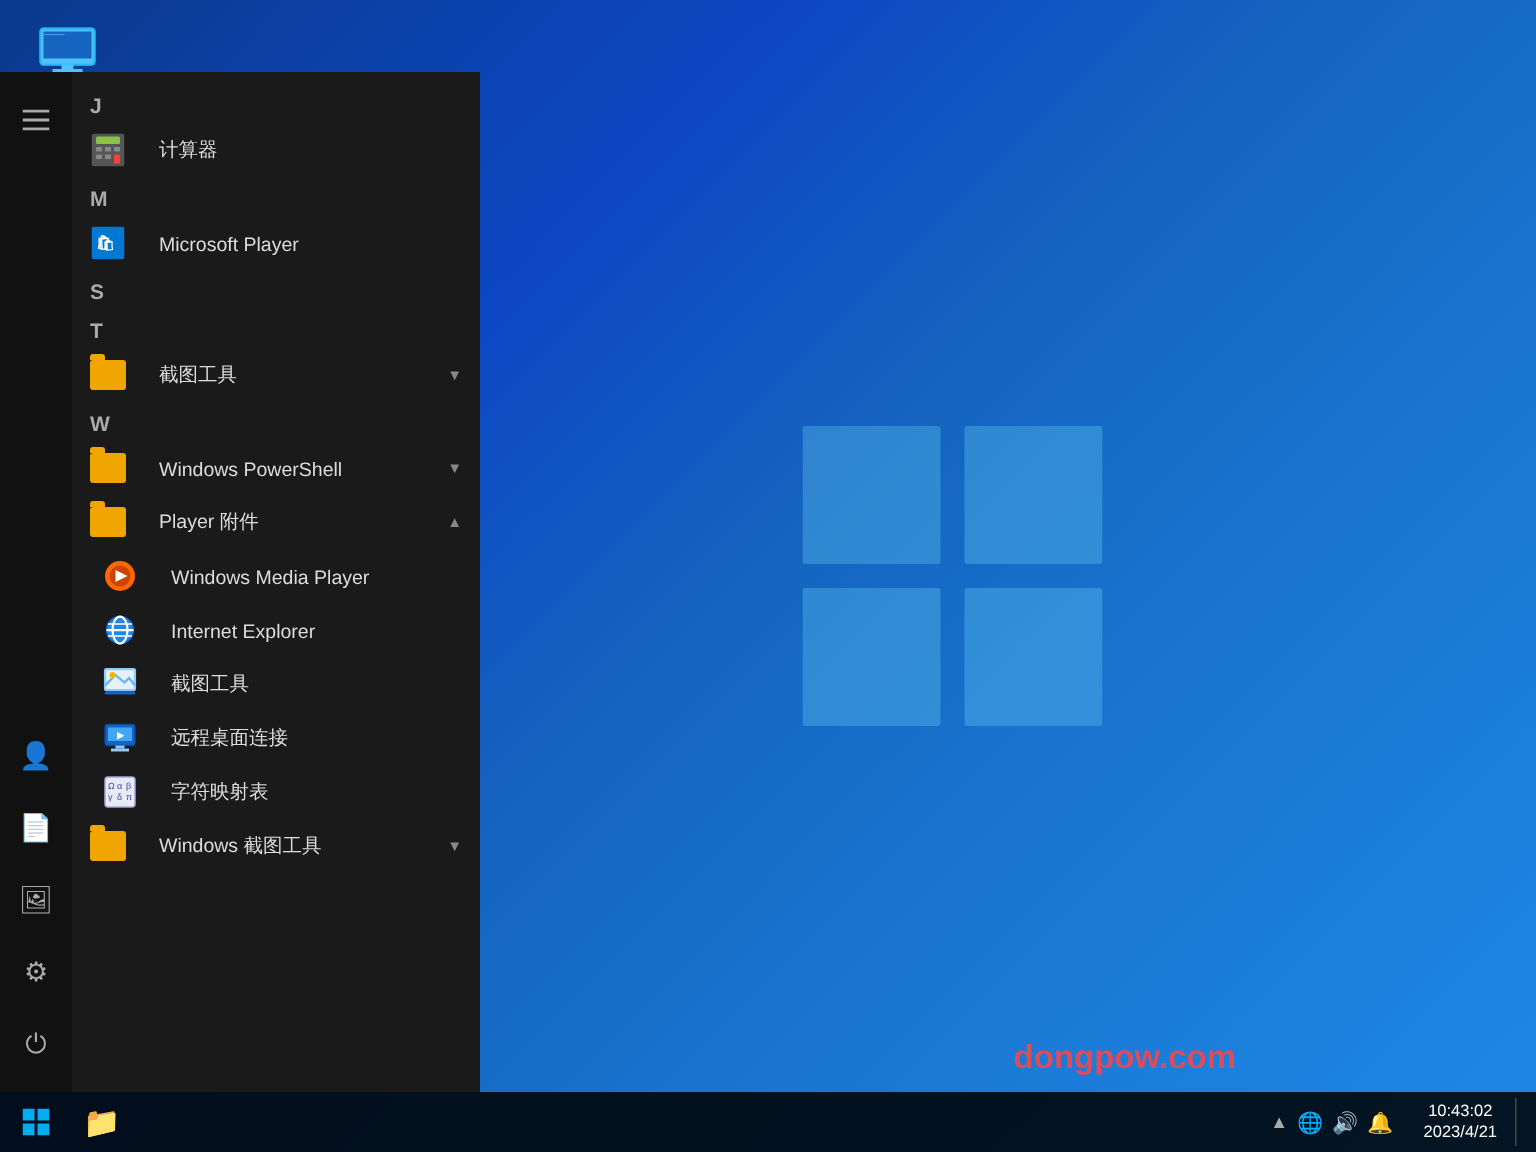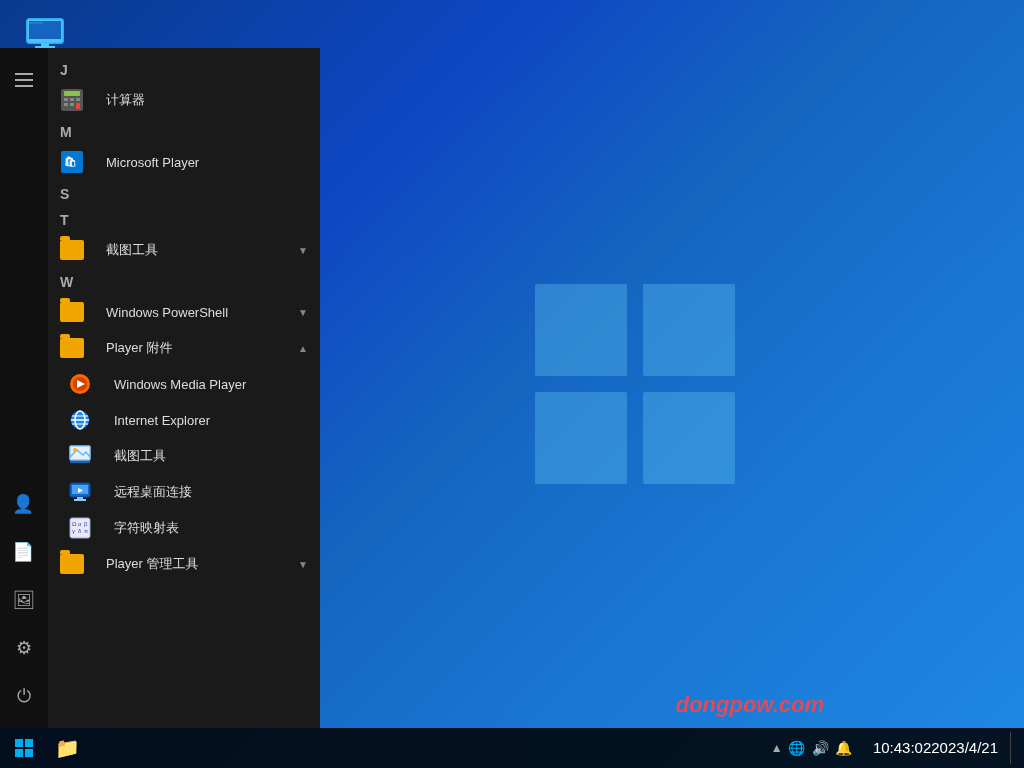--- a/index.html
+++ b/index.html
@@ -97,37 +97,36 @@
 
     #tray-icons {
       display: flex;
       align-items: center;
       gap: 6px;
       padding: 0 8px;
     }
 
     #clock {
       display: flex;
-      flex-direction: row;
+      flex-direction: column;
       align-items: center;
       color: white;
-      font-size: 15px;
+      font-size: 11px;
       padding: 0 8px;
       cursor: pointer;
       line-height: 1.3;
     }
 
     #dongpow-watermark {
       position: absolute;
       bottom: 50px;
       right: 200px;
       color: #ff4444;
       font-size: 22px;
       font-weight: bold;
-      font-style: italic;
       opacity: 0.85;
     }
 
     
     #start-menu {
       position: absolute;
       bottom: 40px;
       left: 0;
       width: 320px;
       height: 680px;
@@ -407,21 +406,21 @@
             <text x="15" y="16" font-size="6" fill="#3949ab">π</text>
           </svg>
         </div>
         <span>字符映射表</span>
       </div>
 
       <div class="app-item">
         <div class="app-icon">
           <div class="folder-icon"></div>
         </div>
-        <span>Player 管理工具</span>
+        <span>Windows 截图工具</span>
         <span class="chevron">▼</span>
       </div>
 
     </div>
   </div>
 
   <div id="dongpow-watermark">
     <span>dongpow.com</span>
   </div>
 

